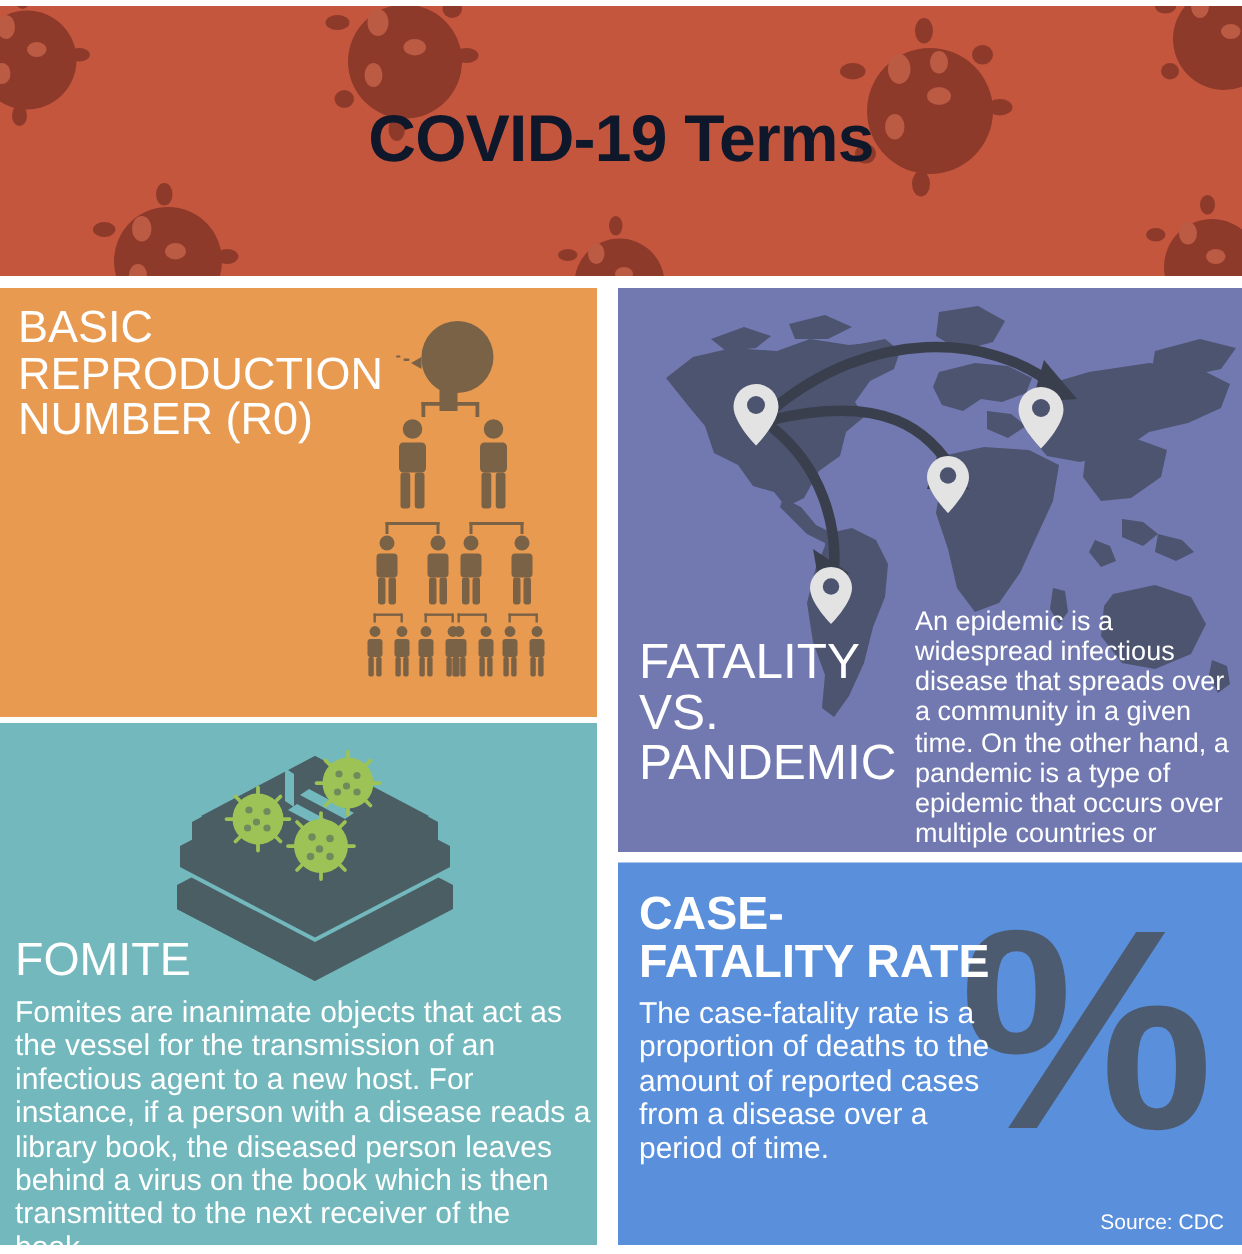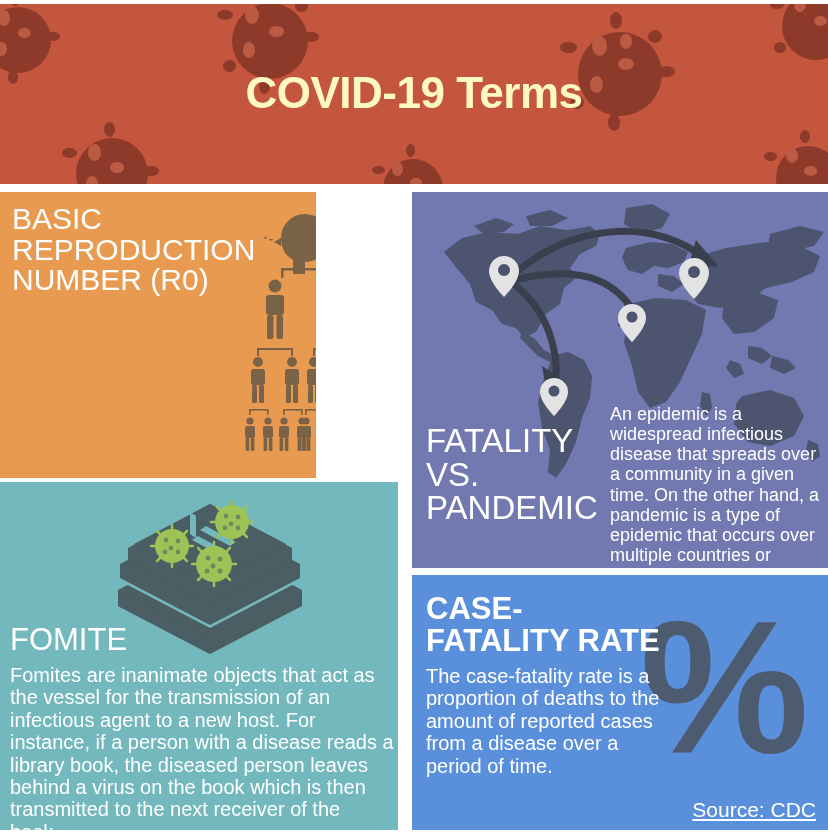--- a/index.html
+++ b/index.html
@@ -44,21 +44,21 @@
     border-radius: 50%;
   }
   .header-titles {
     position: absolute; left: 0; top: 0;
     width: 828px; height: 180px;
     display: flex; flex-direction: column;
     align-items: center; justify-content: center;
     z-index: 5;
   }
   .title-main {
-    color: #fef9c3;
+    color: #0f172a;
     font-size: 44px;
     font-weight: bold;
     letter-spacing: -0.5px;
     line-height: 1;
     margin-bottom: 2px;
     text-align: left;
   }
   .title-sub {
     color: #ffffff;
     font-size: 62px;
@@ -66,21 +66,21 @@
     line-height: 1;
     letter-spacing: 0px;
     padding: 0 6px 2px 6px;
     border-bottom: 4px solid rgba(255,255,255,0.75);
     text-align: center;
   }
 
   
   .panel { position: absolute; overflow: hidden; }
 
-  .panel-r0      { left: 0;     top: 192px; width: 316px; height: 286px; background: #E89A50; }
+  .panel-r0      { left: 0;     top: 192px; width: 398px; height: 286px; background: #E89A50; }
   .panel-epi     { left: 412px; top: 192px; width: 416px; height: 376px; background: #7179B0; }
   .panel-fomite  { left: 0;     top: 482px; width: 398px; height: 348px; background: #72B8BD; }
   .panel-cfr     { left: 412px; top: 575px; width: 416px; height: 255px; background: #5A8FDB; }
 
   .panel-heading {
     color: #ffffff;
     font-weight: 300;
     line-height: 1.02;
     white-space: pre-line;
   }
@@ -114,22 +114,21 @@
     position: absolute; left: 228px; top: 22px;
     font-size: 190px;
     font-weight: bold;
     color: #4C5B70;
     line-height: 0.95;
     letter-spacing: -6px;
   }
   .cfr-source {
     position: absolute; right: 12px; bottom: 8px;
     color: #ffffff;
-    font-size: 21px;
-    text-decoration: underline;
+    font-size: 14px;
   }
 </style>
 </head>
 <body>
 
 <div class="infographic">
 
   <div class="header">
 
     <div class="header-virus" style="left:-30px; top:-12px; width:96px; height:96px;">

